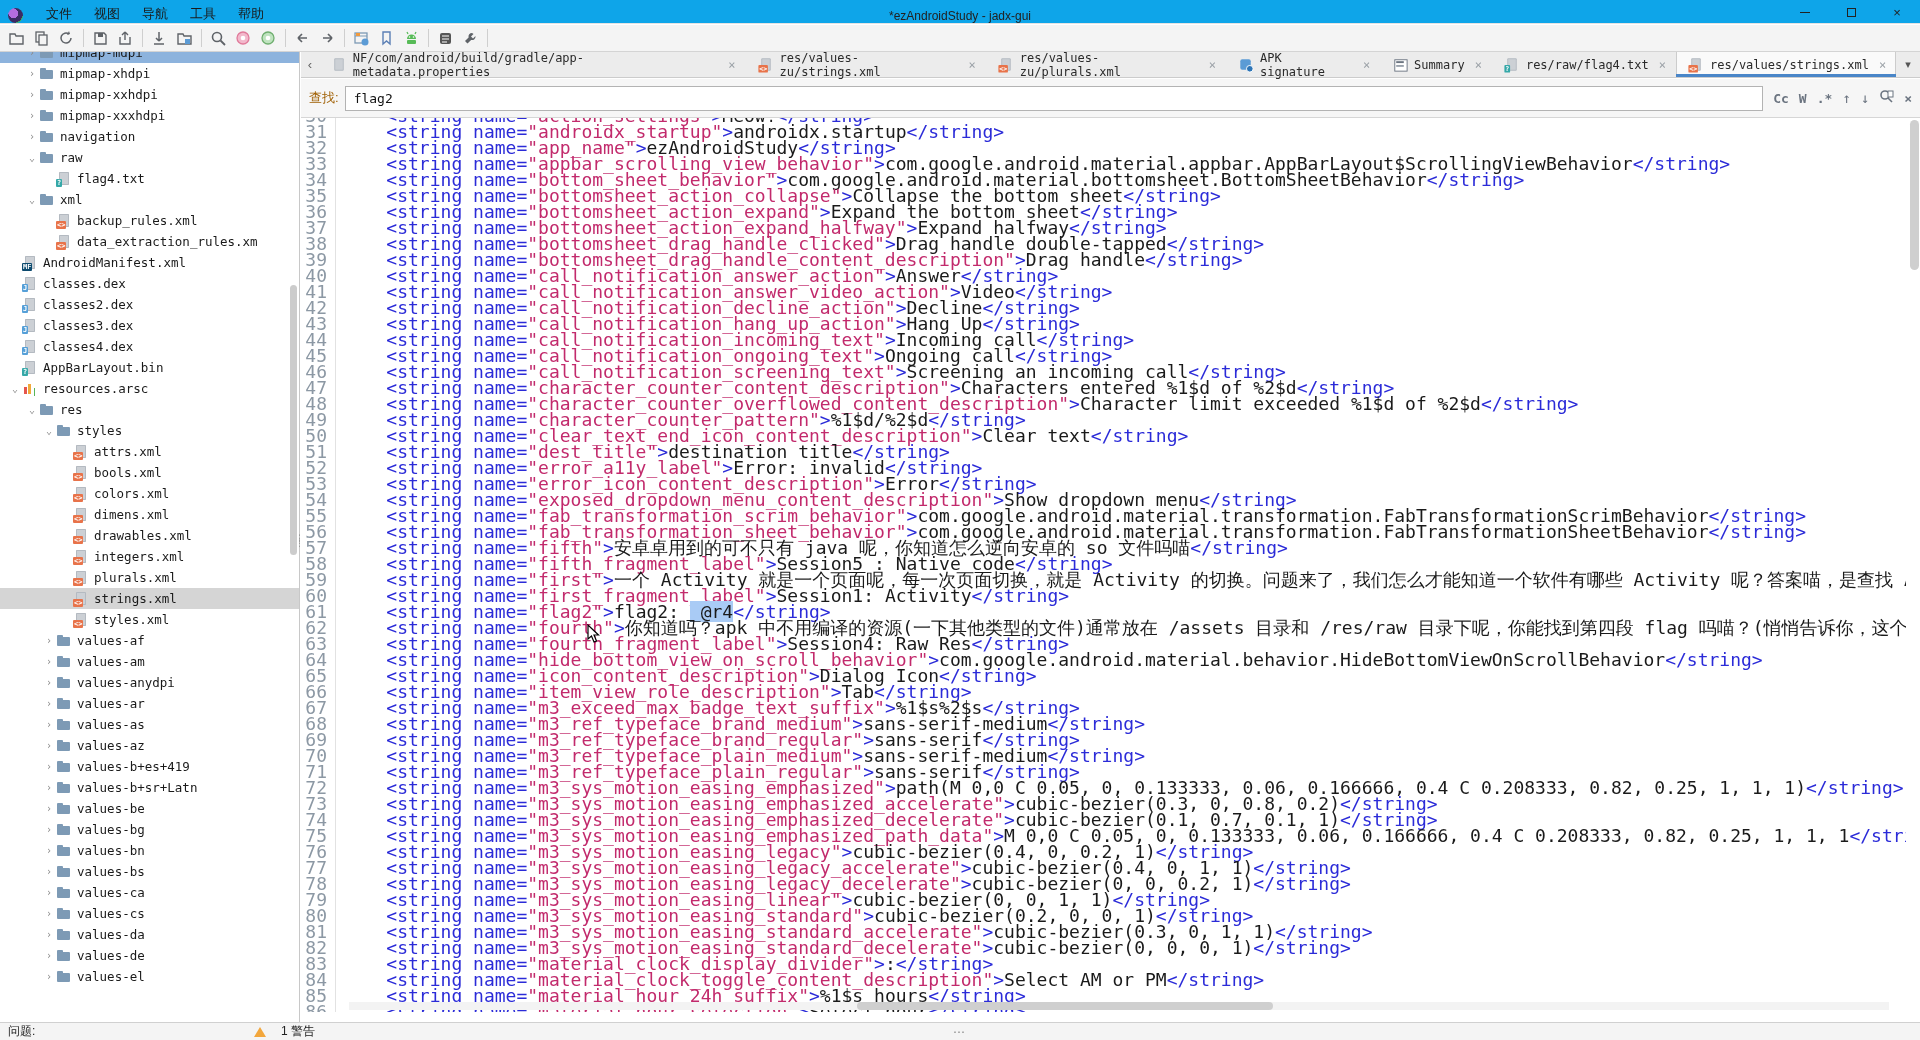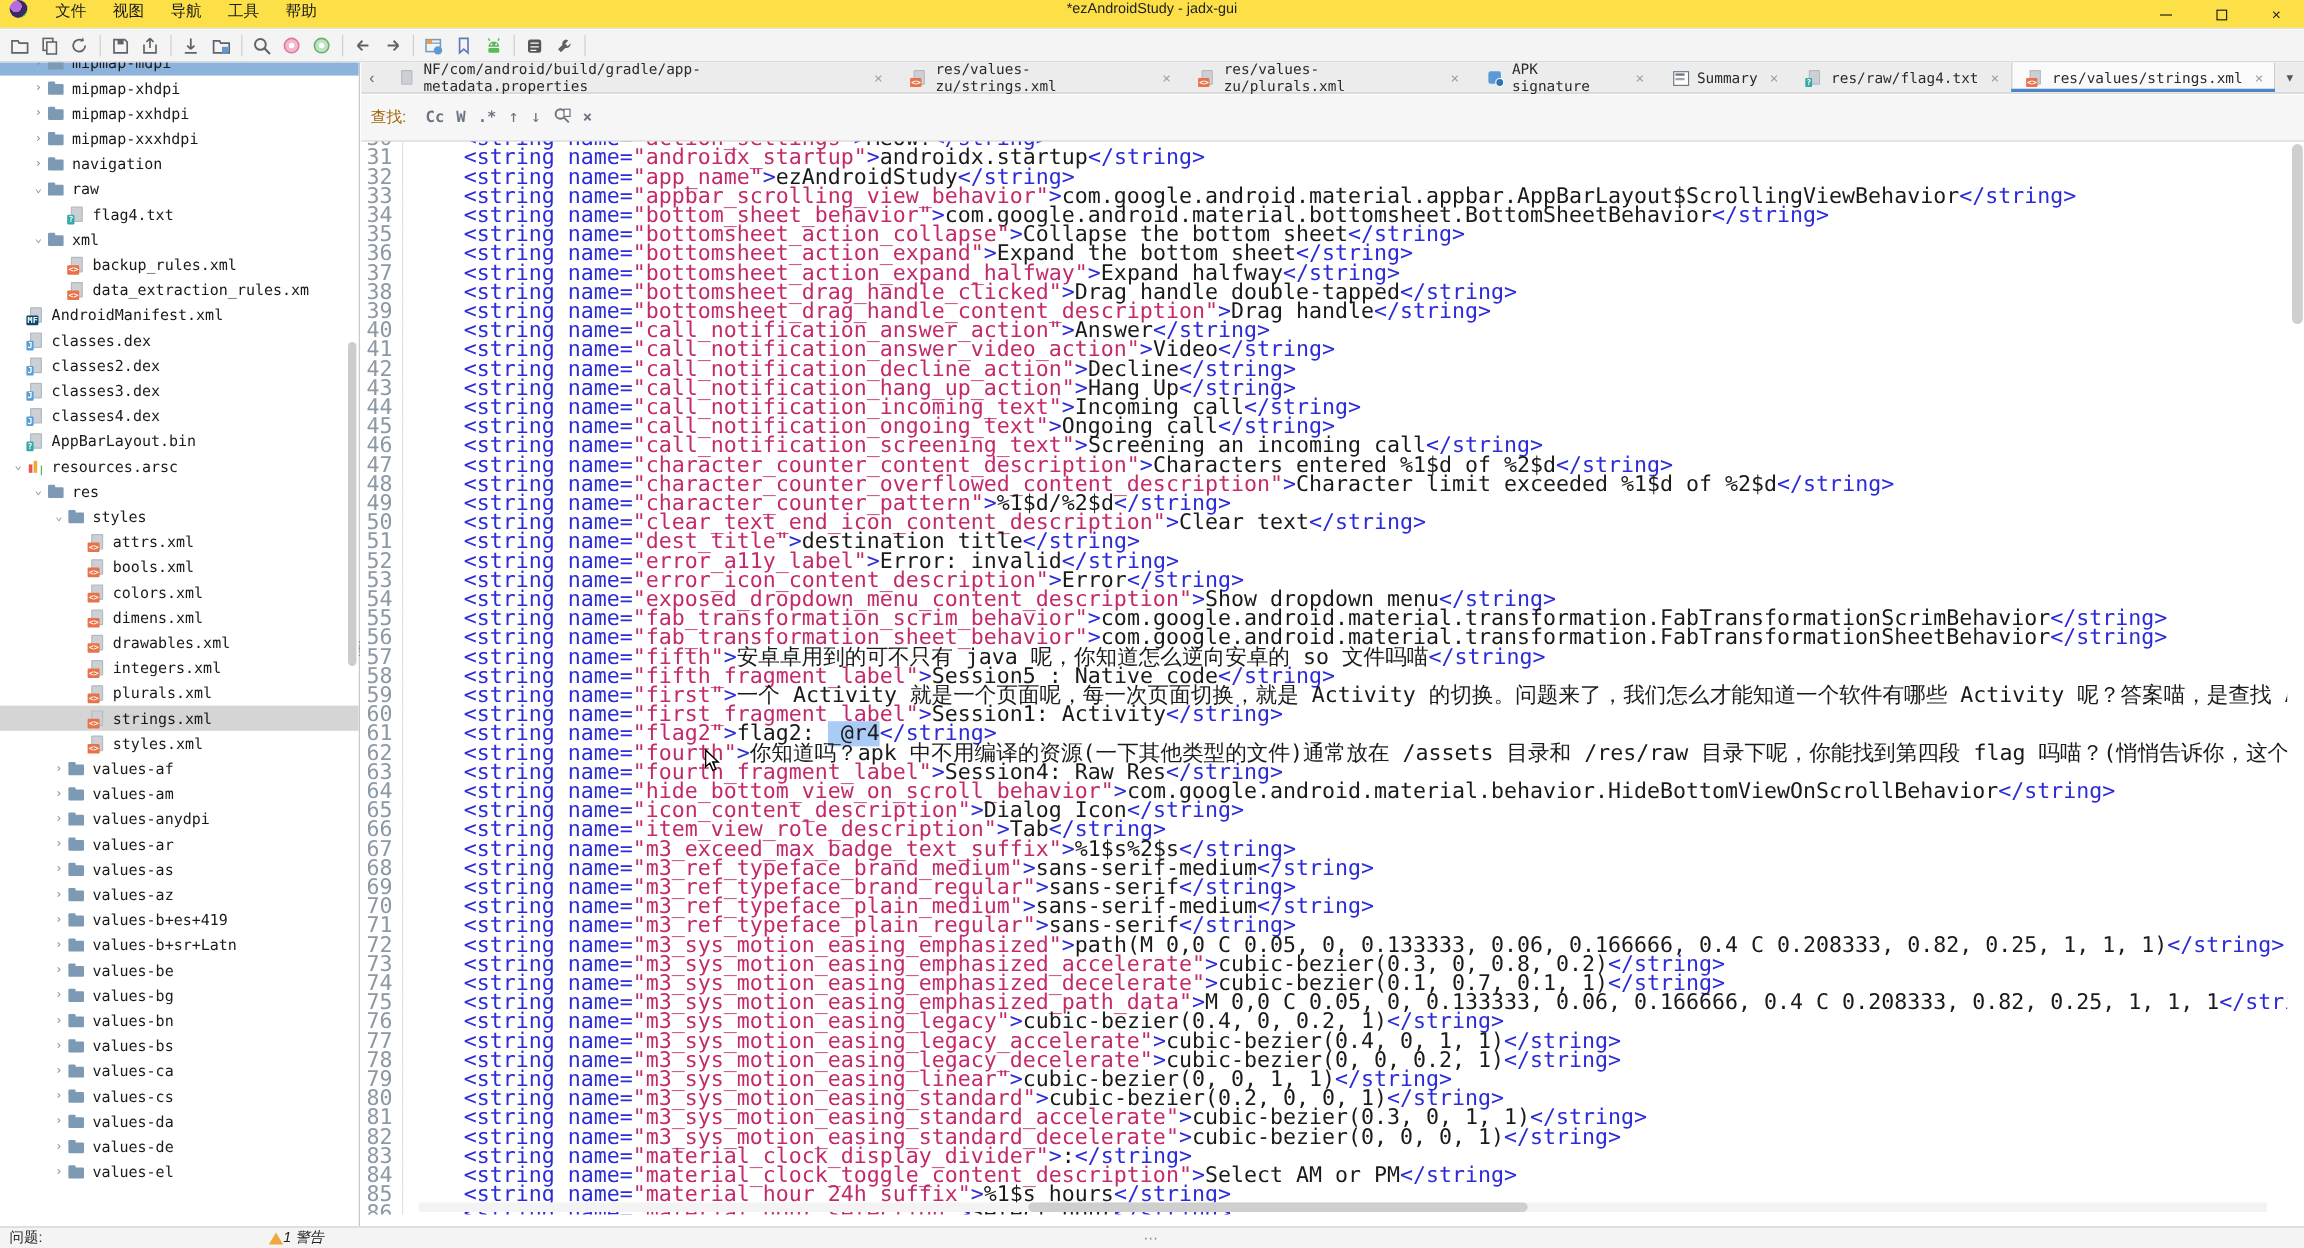--- a/index.html
+++ b/index.html
@@ -1,22 +1,22 @@
 <!DOCTYPE html>
 <html><head>
 <meta charset="utf-8">
 <style>
   * { margin:0; padding:0; box-sizing:border-box; }
   html,body { width:1920px; height:1040px; overflow:hidden; background:#fff;
     font-family:"Liberation Sans", sans-serif; }
   #app { position:relative; width:1920px; height:1040px; background:#fff; }
 
   
-  #titlebar { position:absolute; left:0; top:0; width:100%; height:24px; background:#fde047;
-    border-bottom:1px solid #e3e3e3; display:flex; align-items:flex-start; }
+  #titlebar { position:absolute; left:0; top:0; width:100%; height:24px; background:#0ea5e9;
+    border-bottom:1px solid #e3e3e3; display:flex; align-items:flex-end; }
   #logo { width:15px; height:15px; border-radius:50%; margin:0 12px 0 8px;
     background:radial-gradient(circle at 35% 35%, #b56ce0 0 35%, #3c2b63 36% 70%, #49b04a 71%); }
   .menu-item { font-size:13px; color:#1a1a1a; padding:2px 11px; cursor:default; }
   #win-title { position:absolute; left:50%; transform:translateX(-50%); font-size:12px; color:#222; }
   #win-btns { position:absolute; right:0; top:0; height:24px; display:flex; }
   .win-btn { width:46px; height:24px; display:flex; align-items:center; justify-content:center;
     font-size:13px; color:#222; }
   .glyph-min { width:10px; height:1px; background:#222; display:inline-block; }
   .glyph-max { width:9px; height:9px; border:1px solid #222; display:inline-block; }
 
@@ -102,21 +102,21 @@
   .selhl { background:#a9cbf5; }
   #v-scroll { position:absolute; right:1px; top:68px; width:9px; height:150px; background:#cfcfcf; border-radius:5px; }
   #h-scroll { position:absolute; left:48px; bottom:12px; height:8px; width:1540px; background:#f3f3f3; }
   #h-thumb { position:absolute; left:33%; width:27%; height:8px; background:#cfcfcf; border-radius:4px; }
   #cursor { position:absolute; left:286px; top:572px; }
 
   
   #statusbar { position:absolute; left:0; top:1022px; width:100%; height:18px; background:#f4f4f4;
     border-top:1px solid #d0d0d0; display:flex; align-items:center; font-size:12px; color:#222; }
   #issues-label { margin-left:8px; }
-  #warn { position:absolute; left:224px; display:flex; align-items:center; gap:0;font-style:italic; }
+  #warn { position:absolute; left:254px; display:flex; align-items:center; gap:15px; }
   #warn-tri { width:0; height:0; border-left:6px solid transparent; border-right:6px solid transparent;
     border-bottom:10px solid #f2a63c; position:relative; display:inline-block; }
   #grip { position:absolute; left:50%; transform:translateX(-50%); color:#888; letter-spacing:2px; font-size:12px; }
 </style>
 </head>
 <body>
 
 <div id="app">
 
   <div id="titlebar">
@@ -561,20 +561,21 @@
             <span class="badge b-xml">&lt;&gt;</span>
           </span>
           <span>res/values/strings.xml</span>
           <span class="x">×</span>
         </div>
         <span id="tab-menu">▾</span>
       </div>
 
     <div id="searchrow">
       <span id="search-label">查找:</span>
+      <input id="search-input" value="flag2" style="">
       <span id="search-buttons"><span class="srch-btn">Cc</span><span class="srch-btn">W</span><span class="srch-btn">.*</span><span class="srch-btn arrow">↑</span><span class="srch-btn arrow">↓</span></span>
       <span class="srch-btn">
         <svg width="15" height="15" viewBox="0 0 15 15">
             <circle cx="6" cy="6" r="4" fill="none" stroke="#6b7480" stroke-width="1.6"></circle>
             <line x1="9" y1="9" x2="13" y2="13" stroke="#6b7480" stroke-width="1.6"></line>
             <rect x="9" y="2" width="5" height="6" fill="#fff" stroke="#6b7480"></rect>
           </svg>
       </span>
       <span class="srch-btn">×</span>
     </div>

